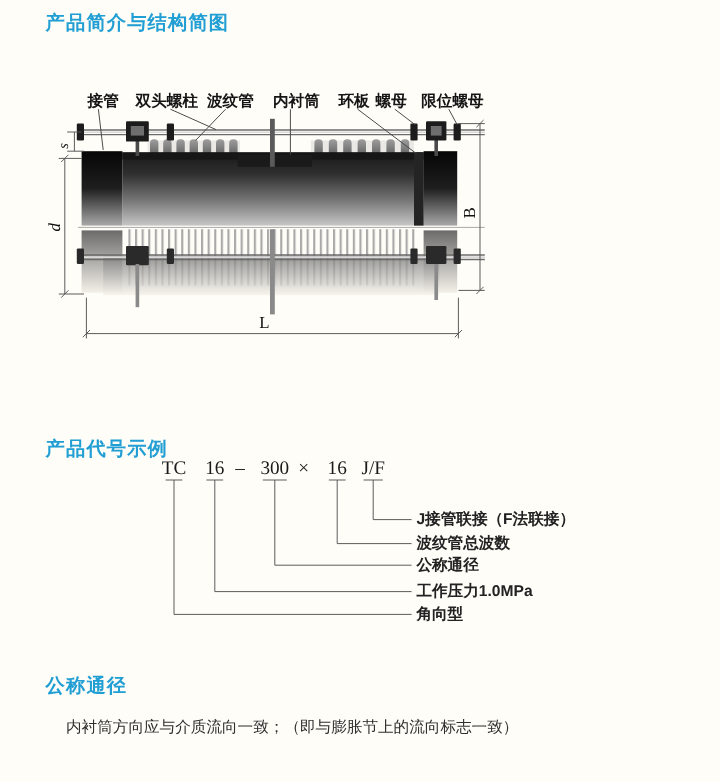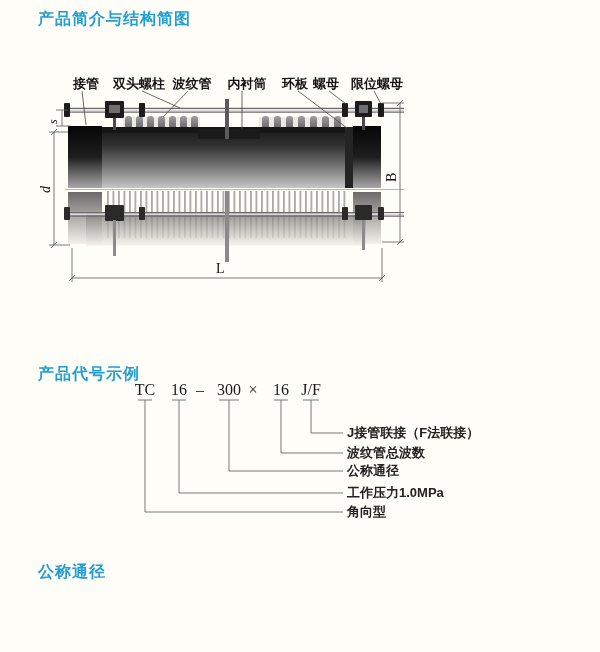--- a/index.html
+++ b/index.html
@@ -222,15 +222,16 @@
     <text class="callout" x="247" y="64">J接管联接（F法联接）</text>
     <text class="callout" x="247" y="84">波纹管总波数</text>
     <text class="callout" x="247" y="102">公称通径</text>
     <text class="callout" x="247" y="124">工作压力1.0MPa</text>
     <text class="callout" x="247" y="143">角向型</text>
   </svg>
 
   <div class="sec-title" style="top:562px;">公称通径</div>
 
   <div class="install-text">
+    <div>内衬筒方向应与介质流向一致；（即与膨胀节上的流向标志一致）</div>
   </div>
 
 </div>
 
 </body></html>

